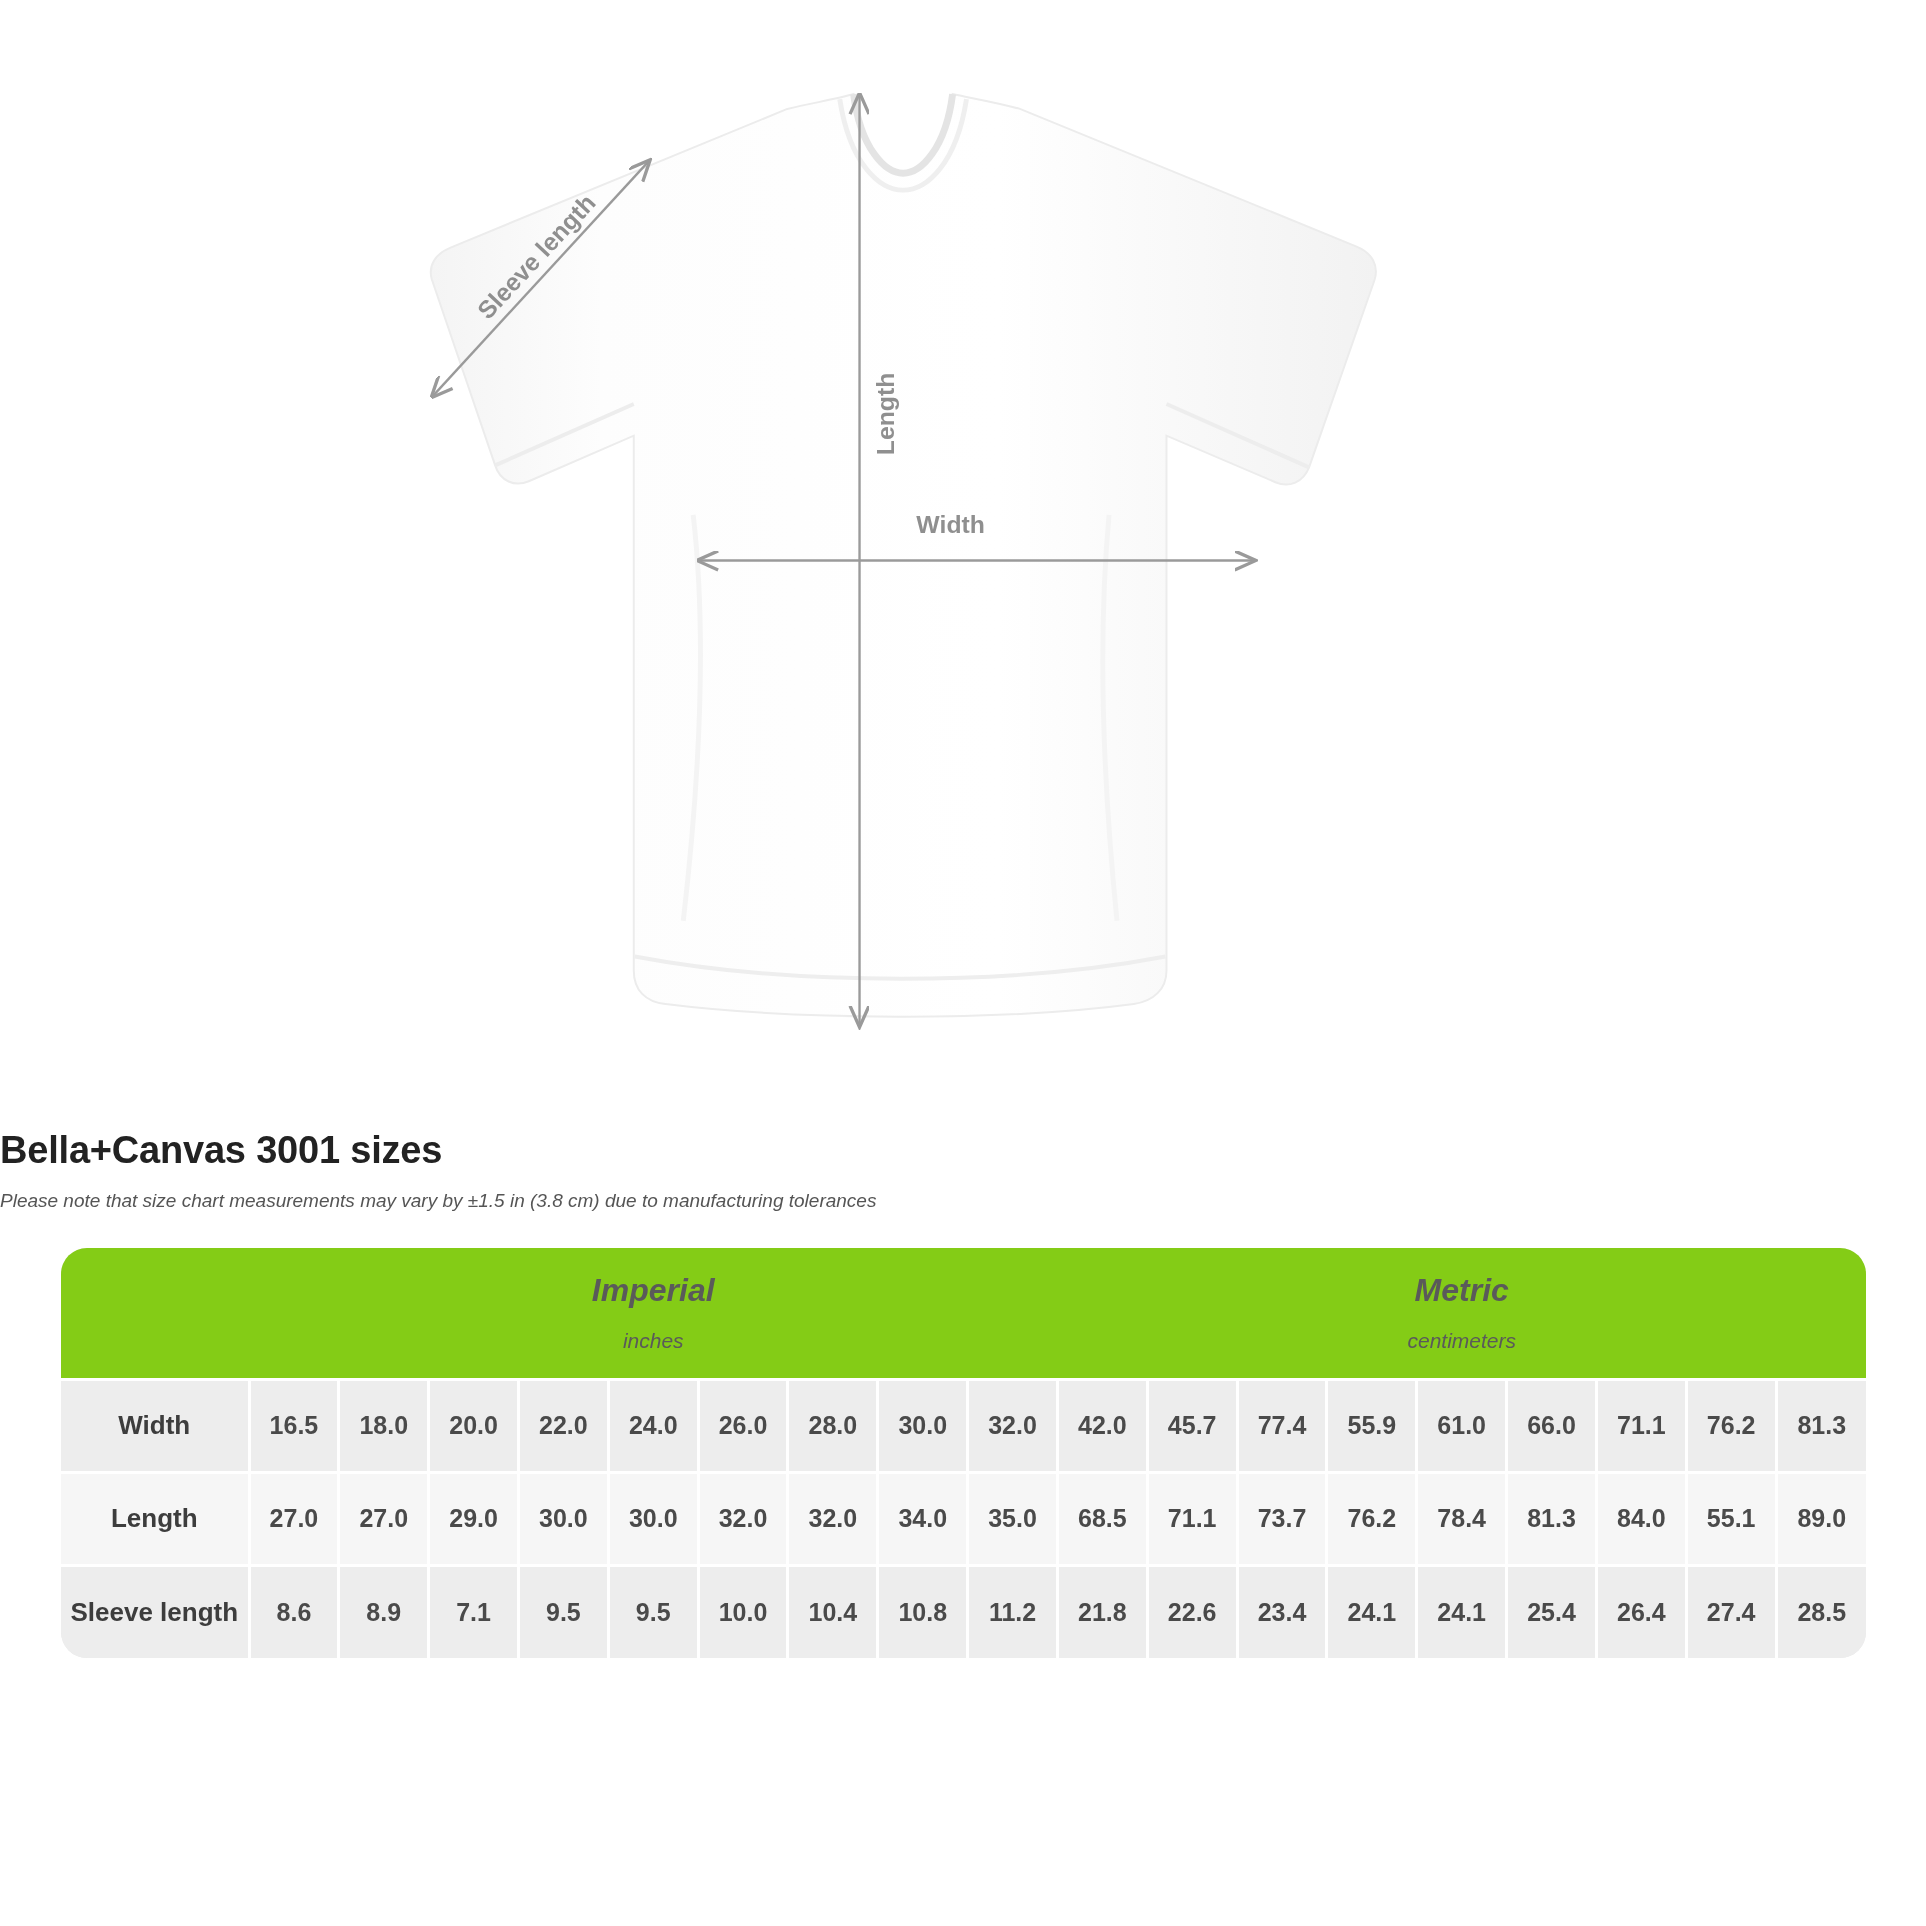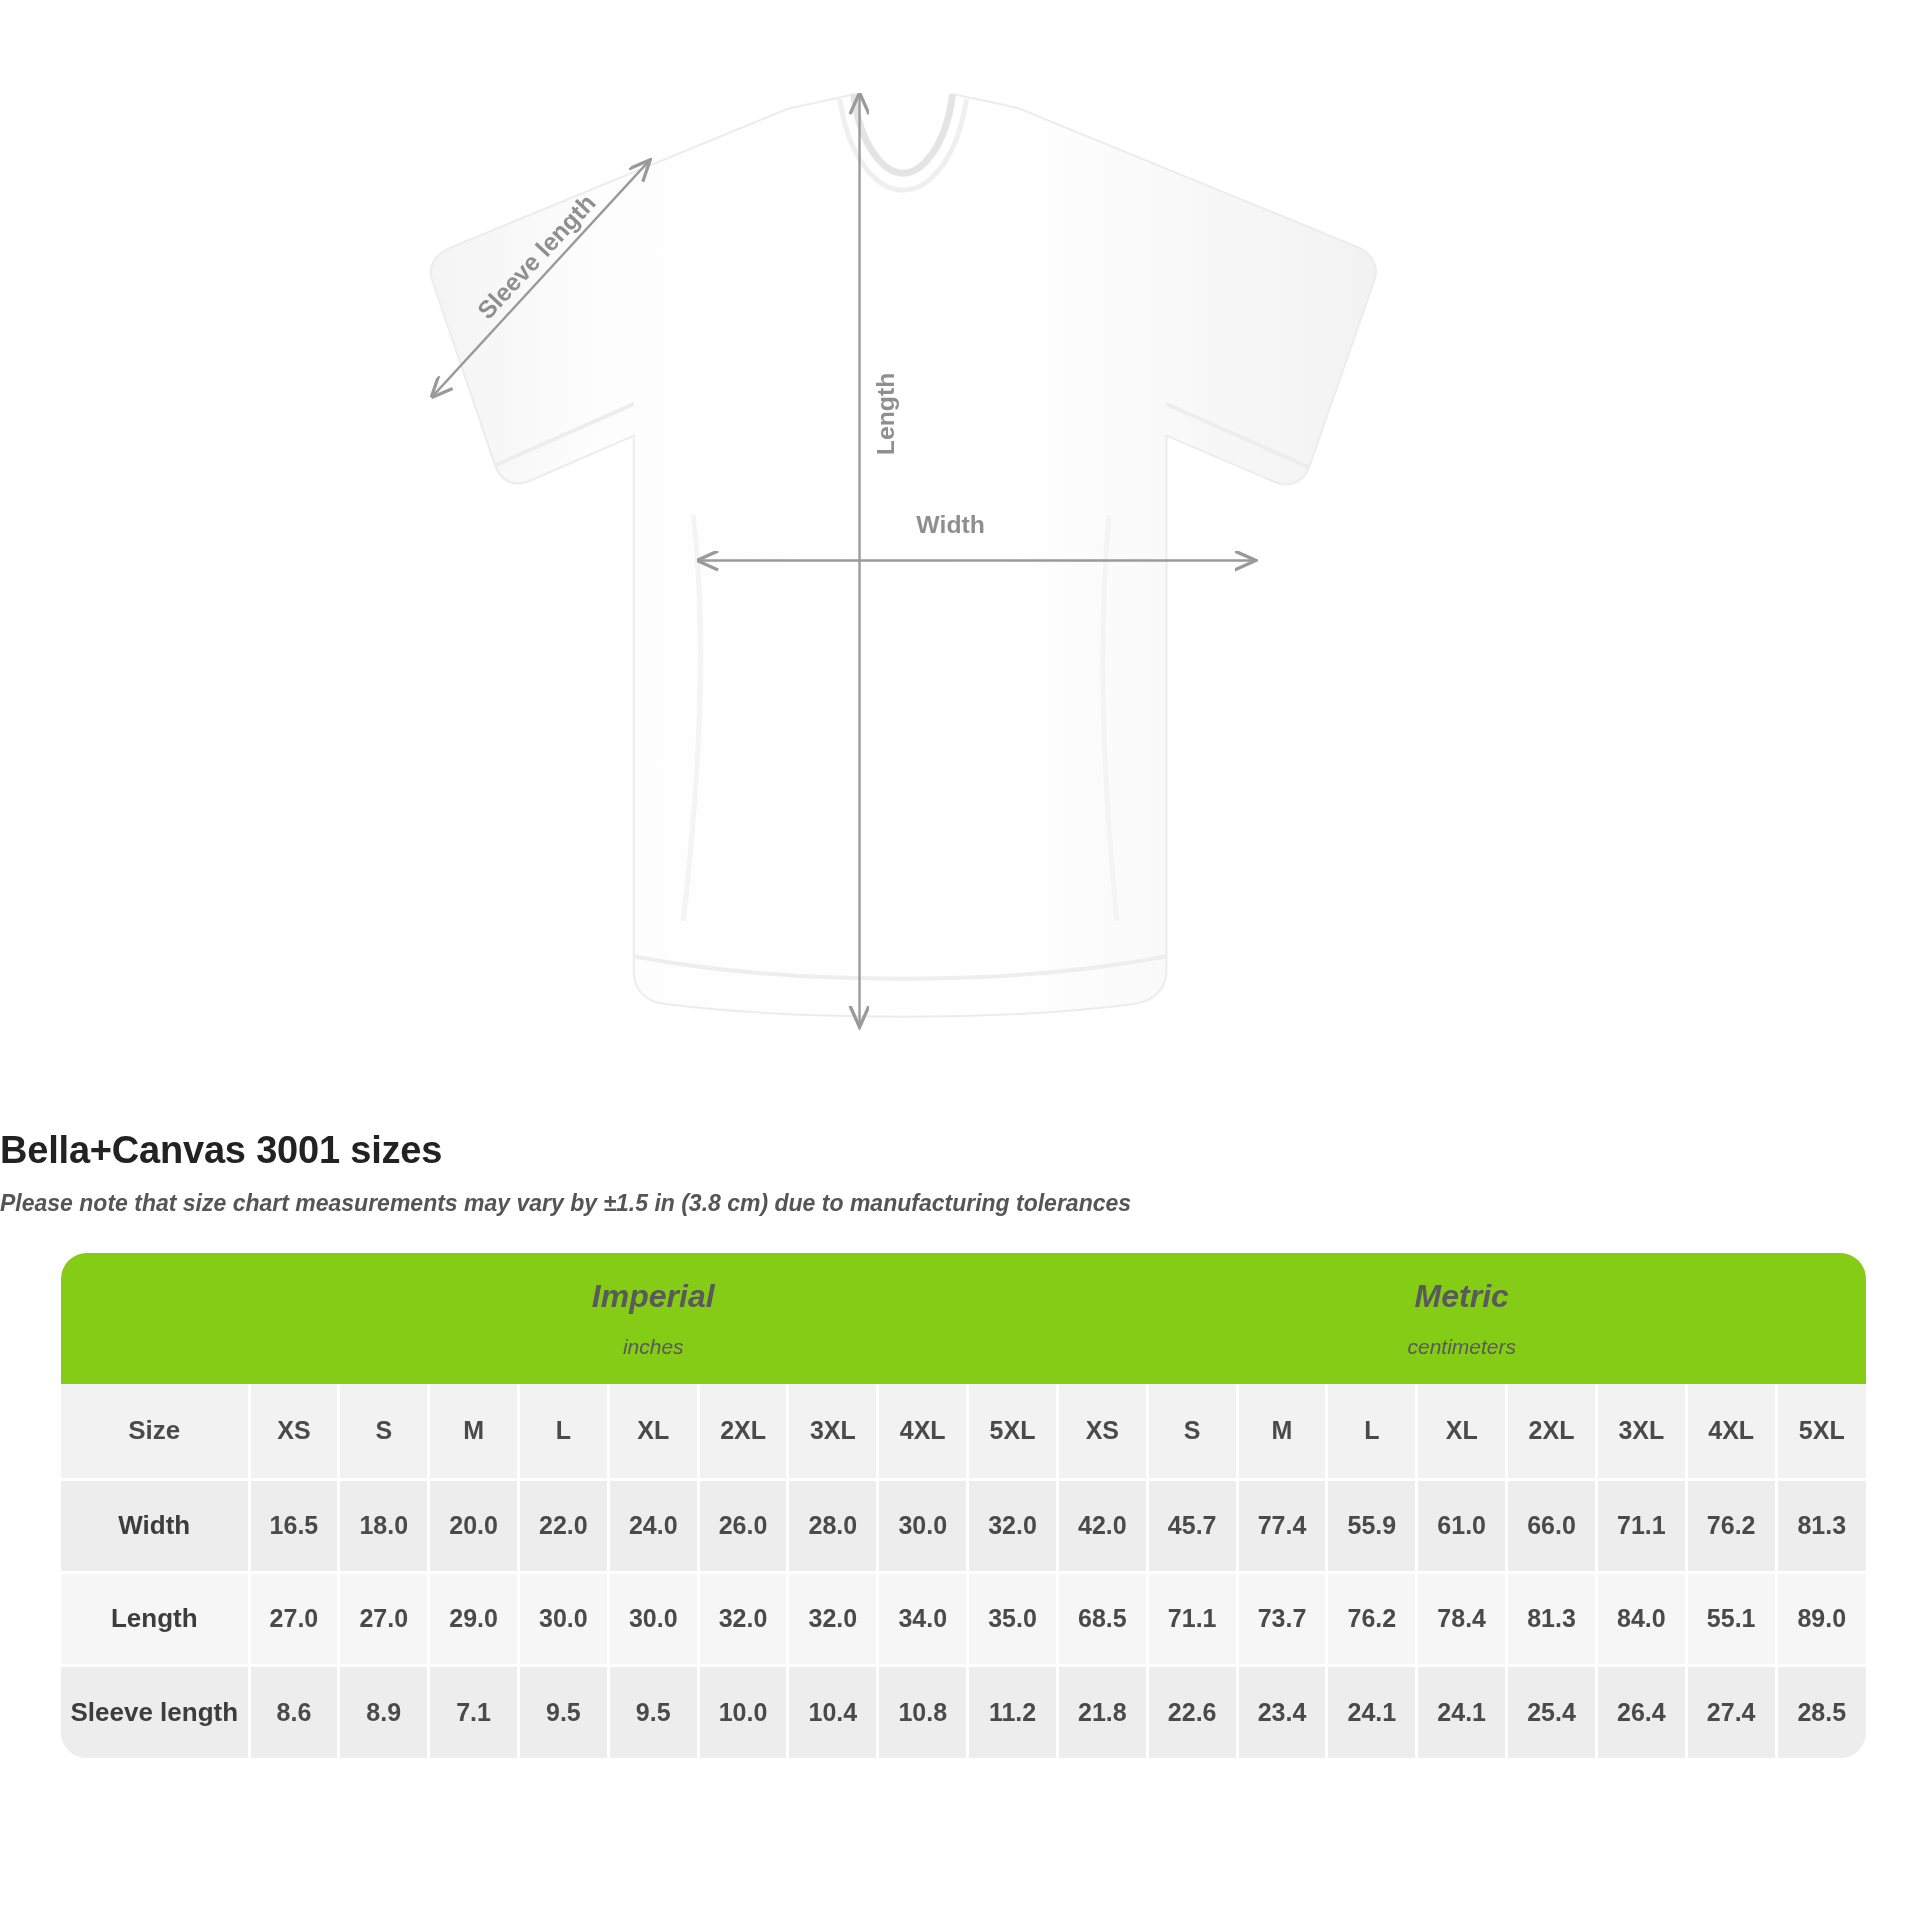--- a/index.html
+++ b/index.html
@@ -36,25 +36,24 @@
   .title-block {
     margin-top: 20px;
   }
   .chart-title {
     font-size: 38px;
     font-weight: bold;
     color: #222222;
     letter-spacing: -0.2px;
   }
   .chart-note {
-    font-size: 23px;
+    font-size: 19px;
     font-style: italic;
     color: #555555;
     margin-top: 18px;
-    font-weight: bold;
   }
 
   
   .table-wrap {
     margin: 36px 61px 0 61px;
     border-radius: 26px;
     overflow: hidden;
     background: #e9e9e9;
   }
   table.size-table {
@@ -208,41 +207,20 @@
           <td colspan="9">
             <div class="unit-name">Imperial</div>
             <div class="unit-sub">inches</div>
           </td>
           <td colspan="9">
             <div class="unit-name">Metric</div>
             <div class="unit-sub">centimeters</div>
           </td>
         </tr>
 
-        <tr class="head-row">
-          <td class="rowlabel">Size</td>
-          <td>XS</td>
-          <td>S</td>
-          <td>M</td>
-          <td>L</td>
-          <td>XL</td>
-          <td>2XL</td>
-          <td>3XL</td>
-          <td>4XL</td>
-          <td>5XL</td>
-          <td>XS</td>
-          <td>S</td>
-          <td>M</td>
-          <td>L</td>
-          <td>XL</td>
-          <td>2XL</td>
-          <td>3XL</td>
-          <td>4XL</td>
-          <td>5XL</td>
-        </tr>
 
         <tr class="data-row row-even">
           <td class="rowlabel">Width</td>
           <td>16.5</td>
           <td>18.0</td>
           <td>20.0</td>
           <td>22.0</td>
           <td>24.0</td>
           <td>26.0</td>
           <td>28.0</td>

